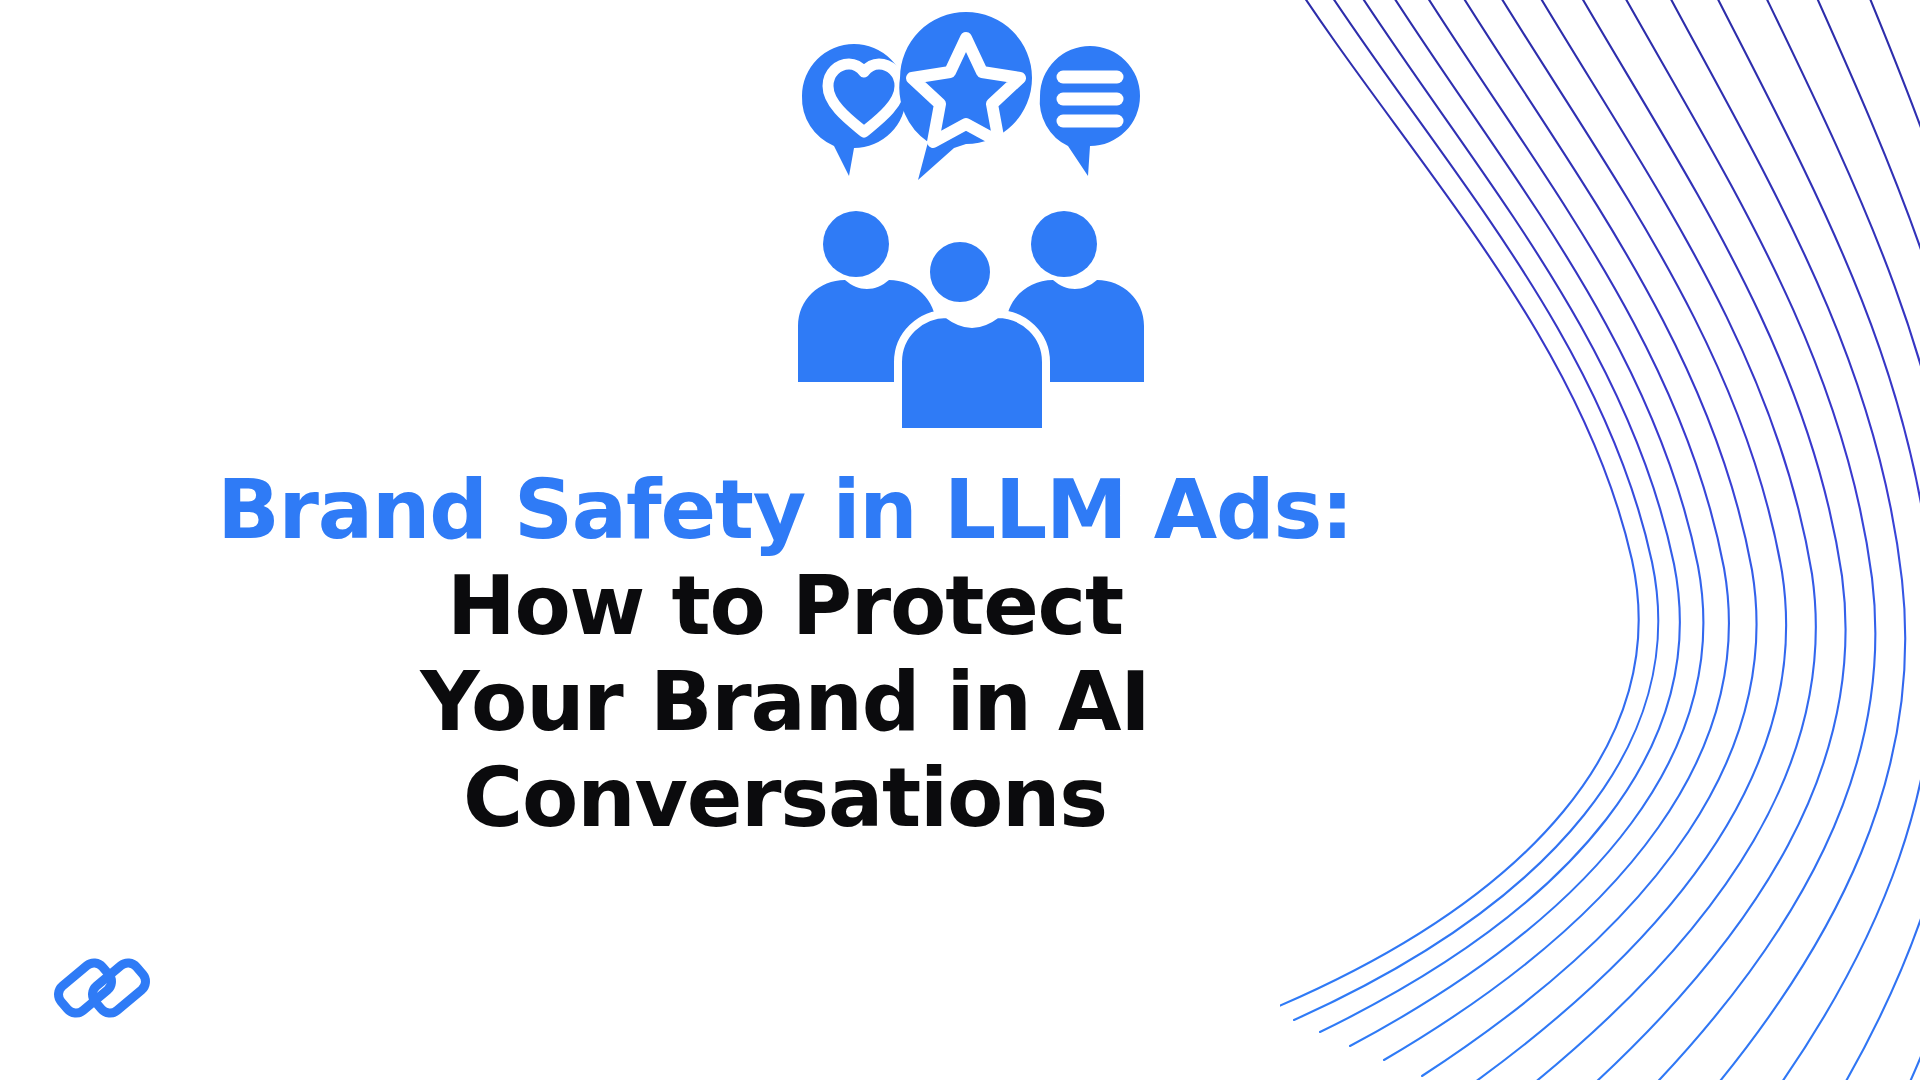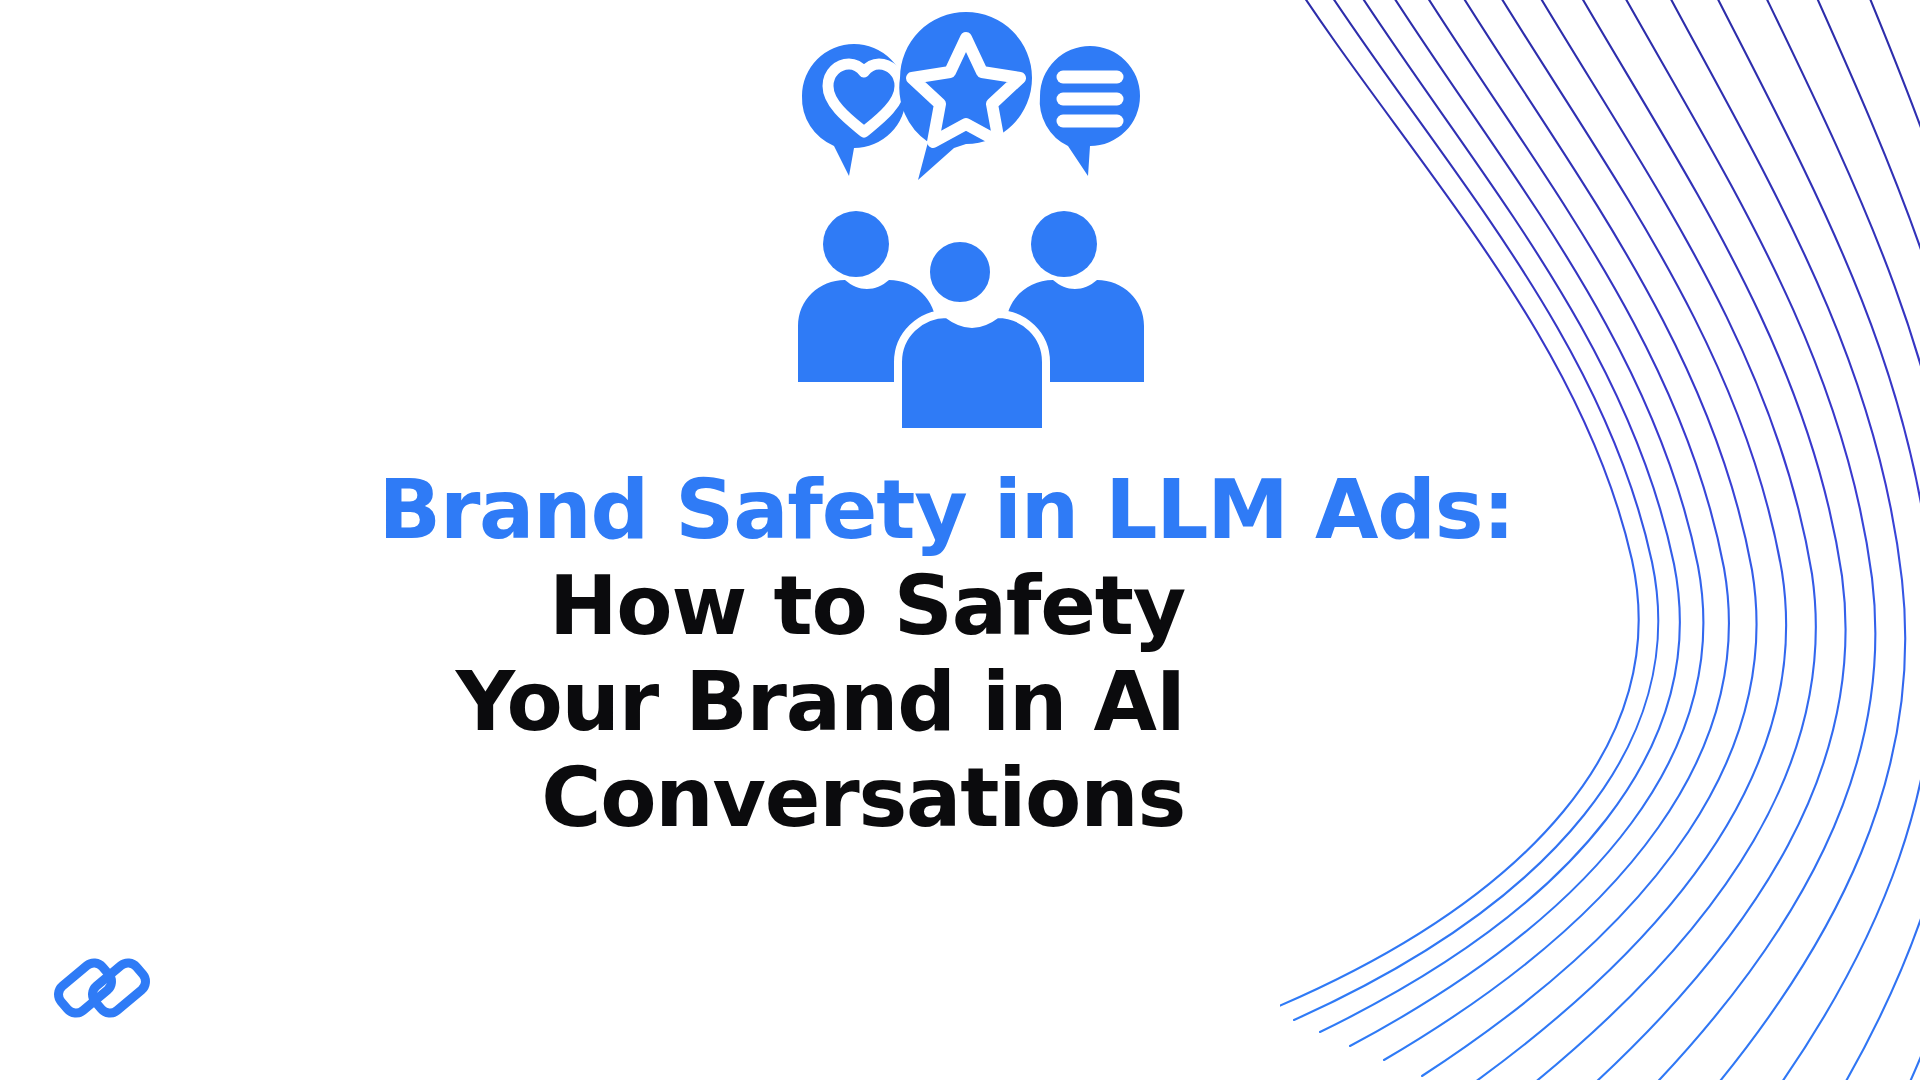--- a/index.html
+++ b/index.html
@@ -42,21 +42,21 @@
     width: 420px;
     height: 440px;
   }
 
   
   .headline-block {
     position: absolute;
     left: 0;
     top: 462px;
     width: 1570px;
-    text-align: right;
+    text-align: center;
     padding: 0 56px;
     box-sizing: border-box;
   }
   .headline-line {
     display: block;
     font-family: "DejaVu Sans", "Liberation Sans", sans-serif;
     font-weight: 700;
     font-size: 82px;
     line-height: 1.17;
     letter-spacing: -1.2px;
@@ -162,21 +162,21 @@
       <g>
         <circle cx="210" cy="264" r="34" fill="#2F7BF6" stroke="#ffffff" stroke-width="8"></circle>
         <path d="M148,424 L148,354 c0,-27 22,-48 49,-48 c8,6 16,10 25,10 c9,0 17,-4 25,-10
                  c27,0 49,21 49,48 L296,424 Z" fill="#2F7BF6" stroke="#ffffff" stroke-width="8" stroke-linejoin="round"></path>
       </g>
     </g>
   </svg>
 
   <div class="headline-block">
     <span class="headline-line headline-accent">Brand Safety in LLM Ads:</span>
-    <span class="headline-main-wrap">How to Safety Your Brand in AI Conversations</span>
+    <span class="headline-main-wrap">How to Protect Your Brand in AI Conversations</span>
   </div>
 
   <svg class="brand-logo" viewBox="0 0 100 80" xmlns="http://www.w3.org/2000/svg">
     <g fill="none" stroke="#2F7BF6" stroke-width="9" stroke-linejoin="round" stroke-linecap="round">
       <rect x="6" y="24" width="54" height="32" rx="11" ry="11" transform="rotate(-40 33 40)"></rect>
       <rect x="40" y="24" width="54" height="32" rx="11" ry="11" transform="rotate(-40 67 40)"></rect>
     </g>
   </svg>
 
 </div>

